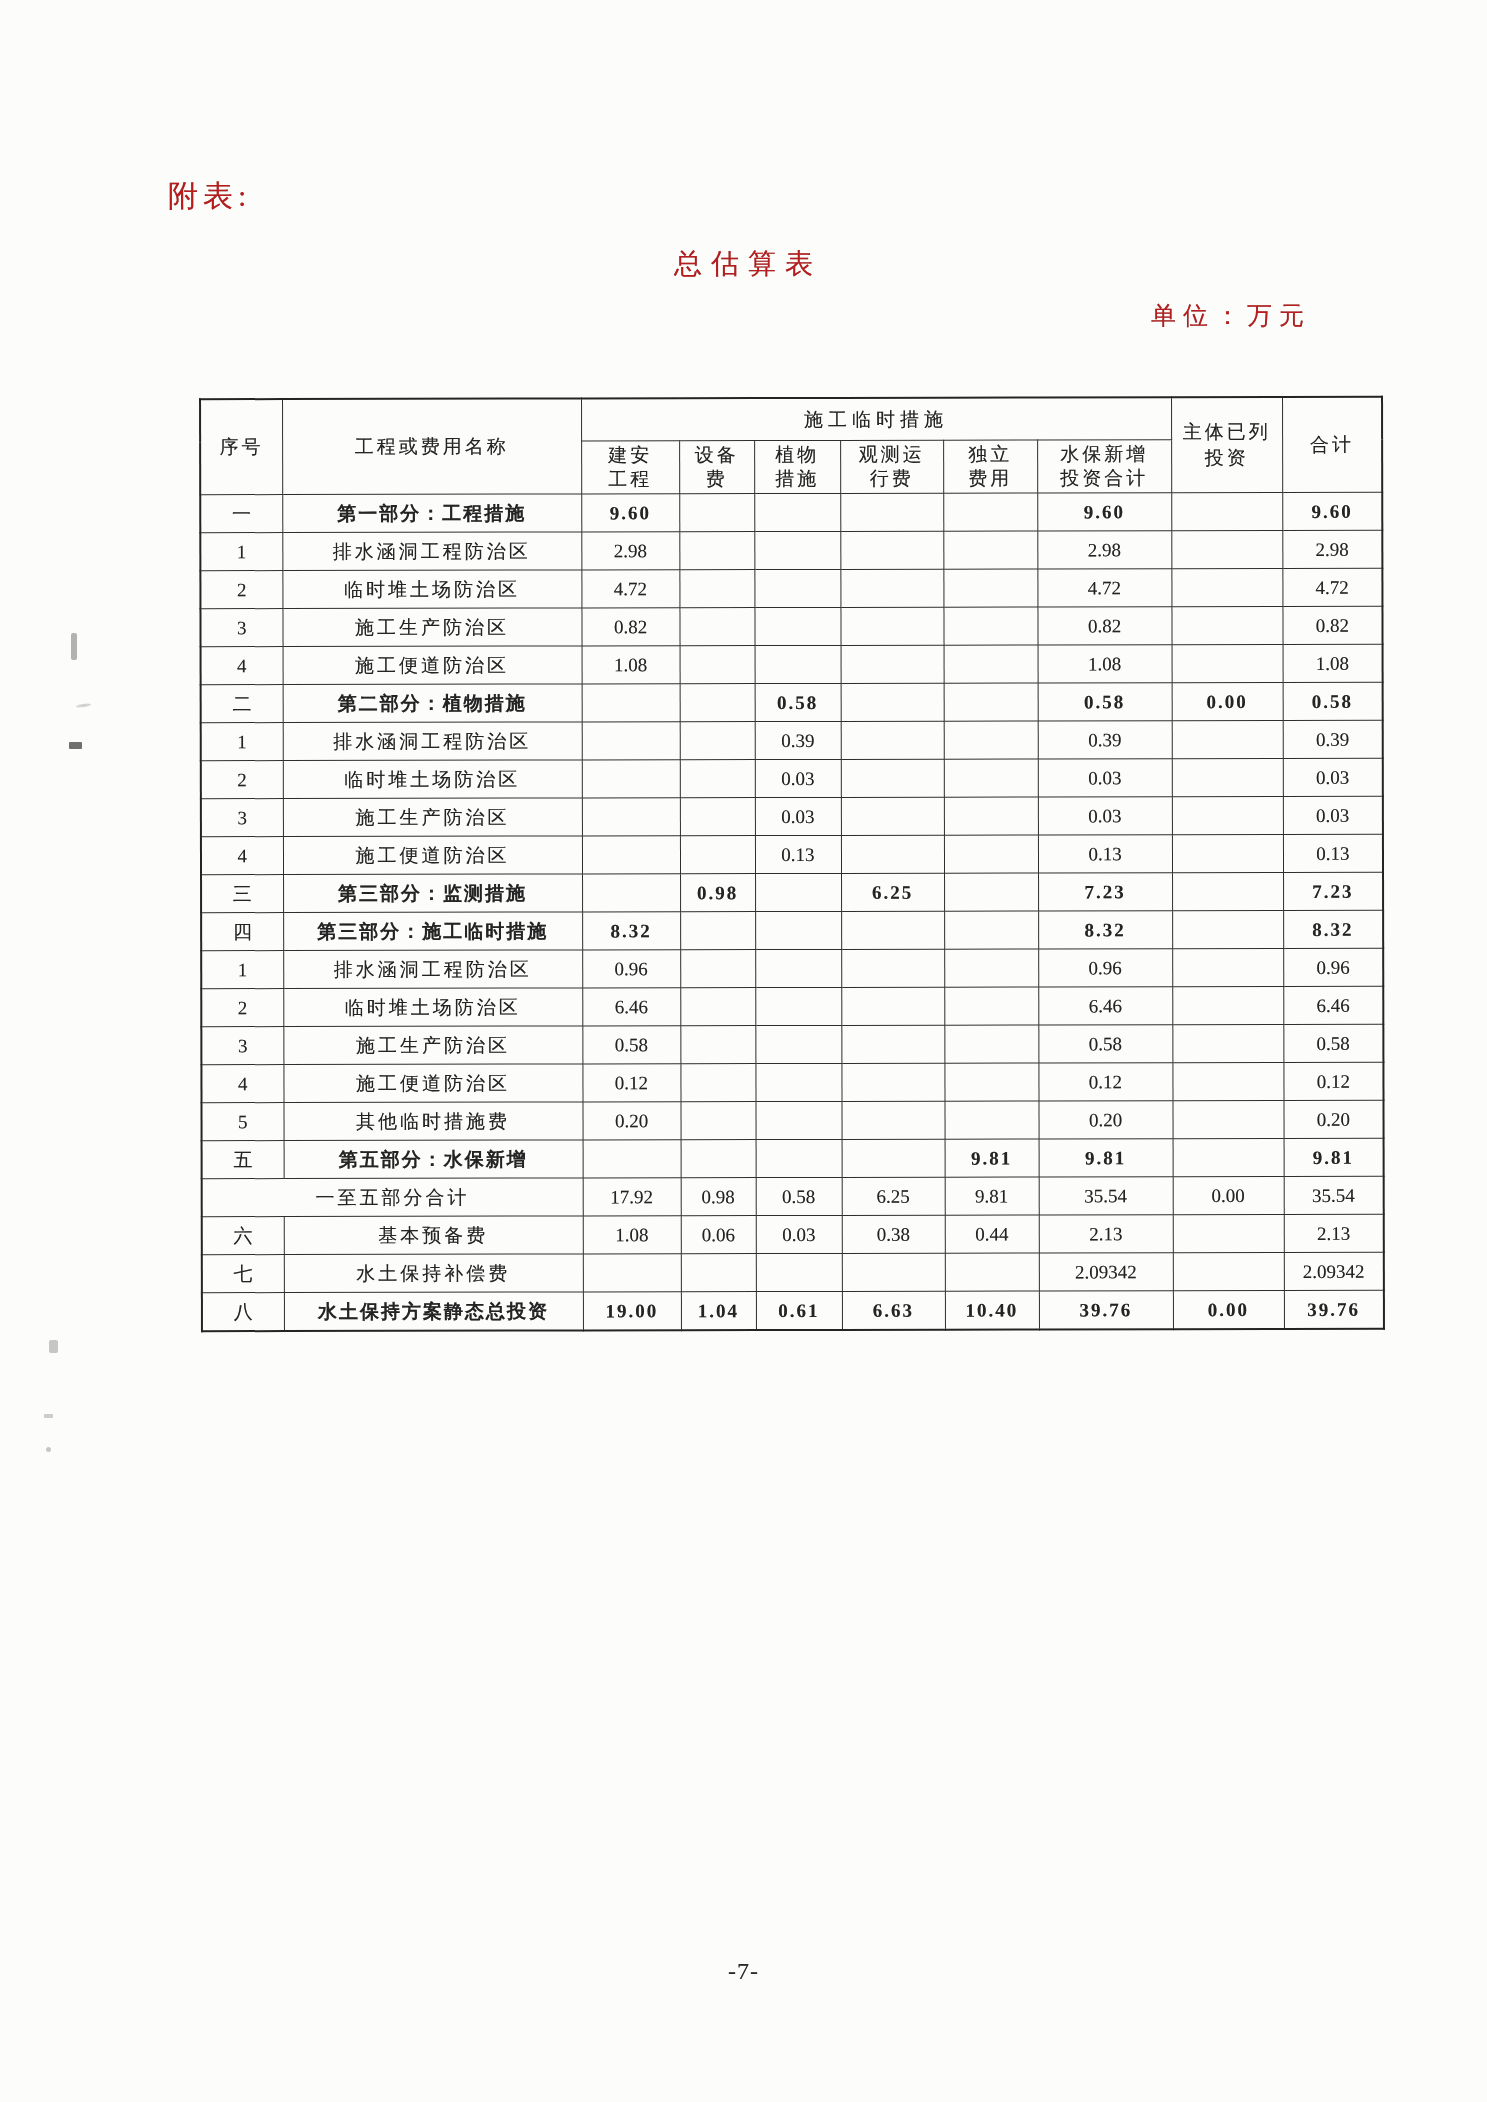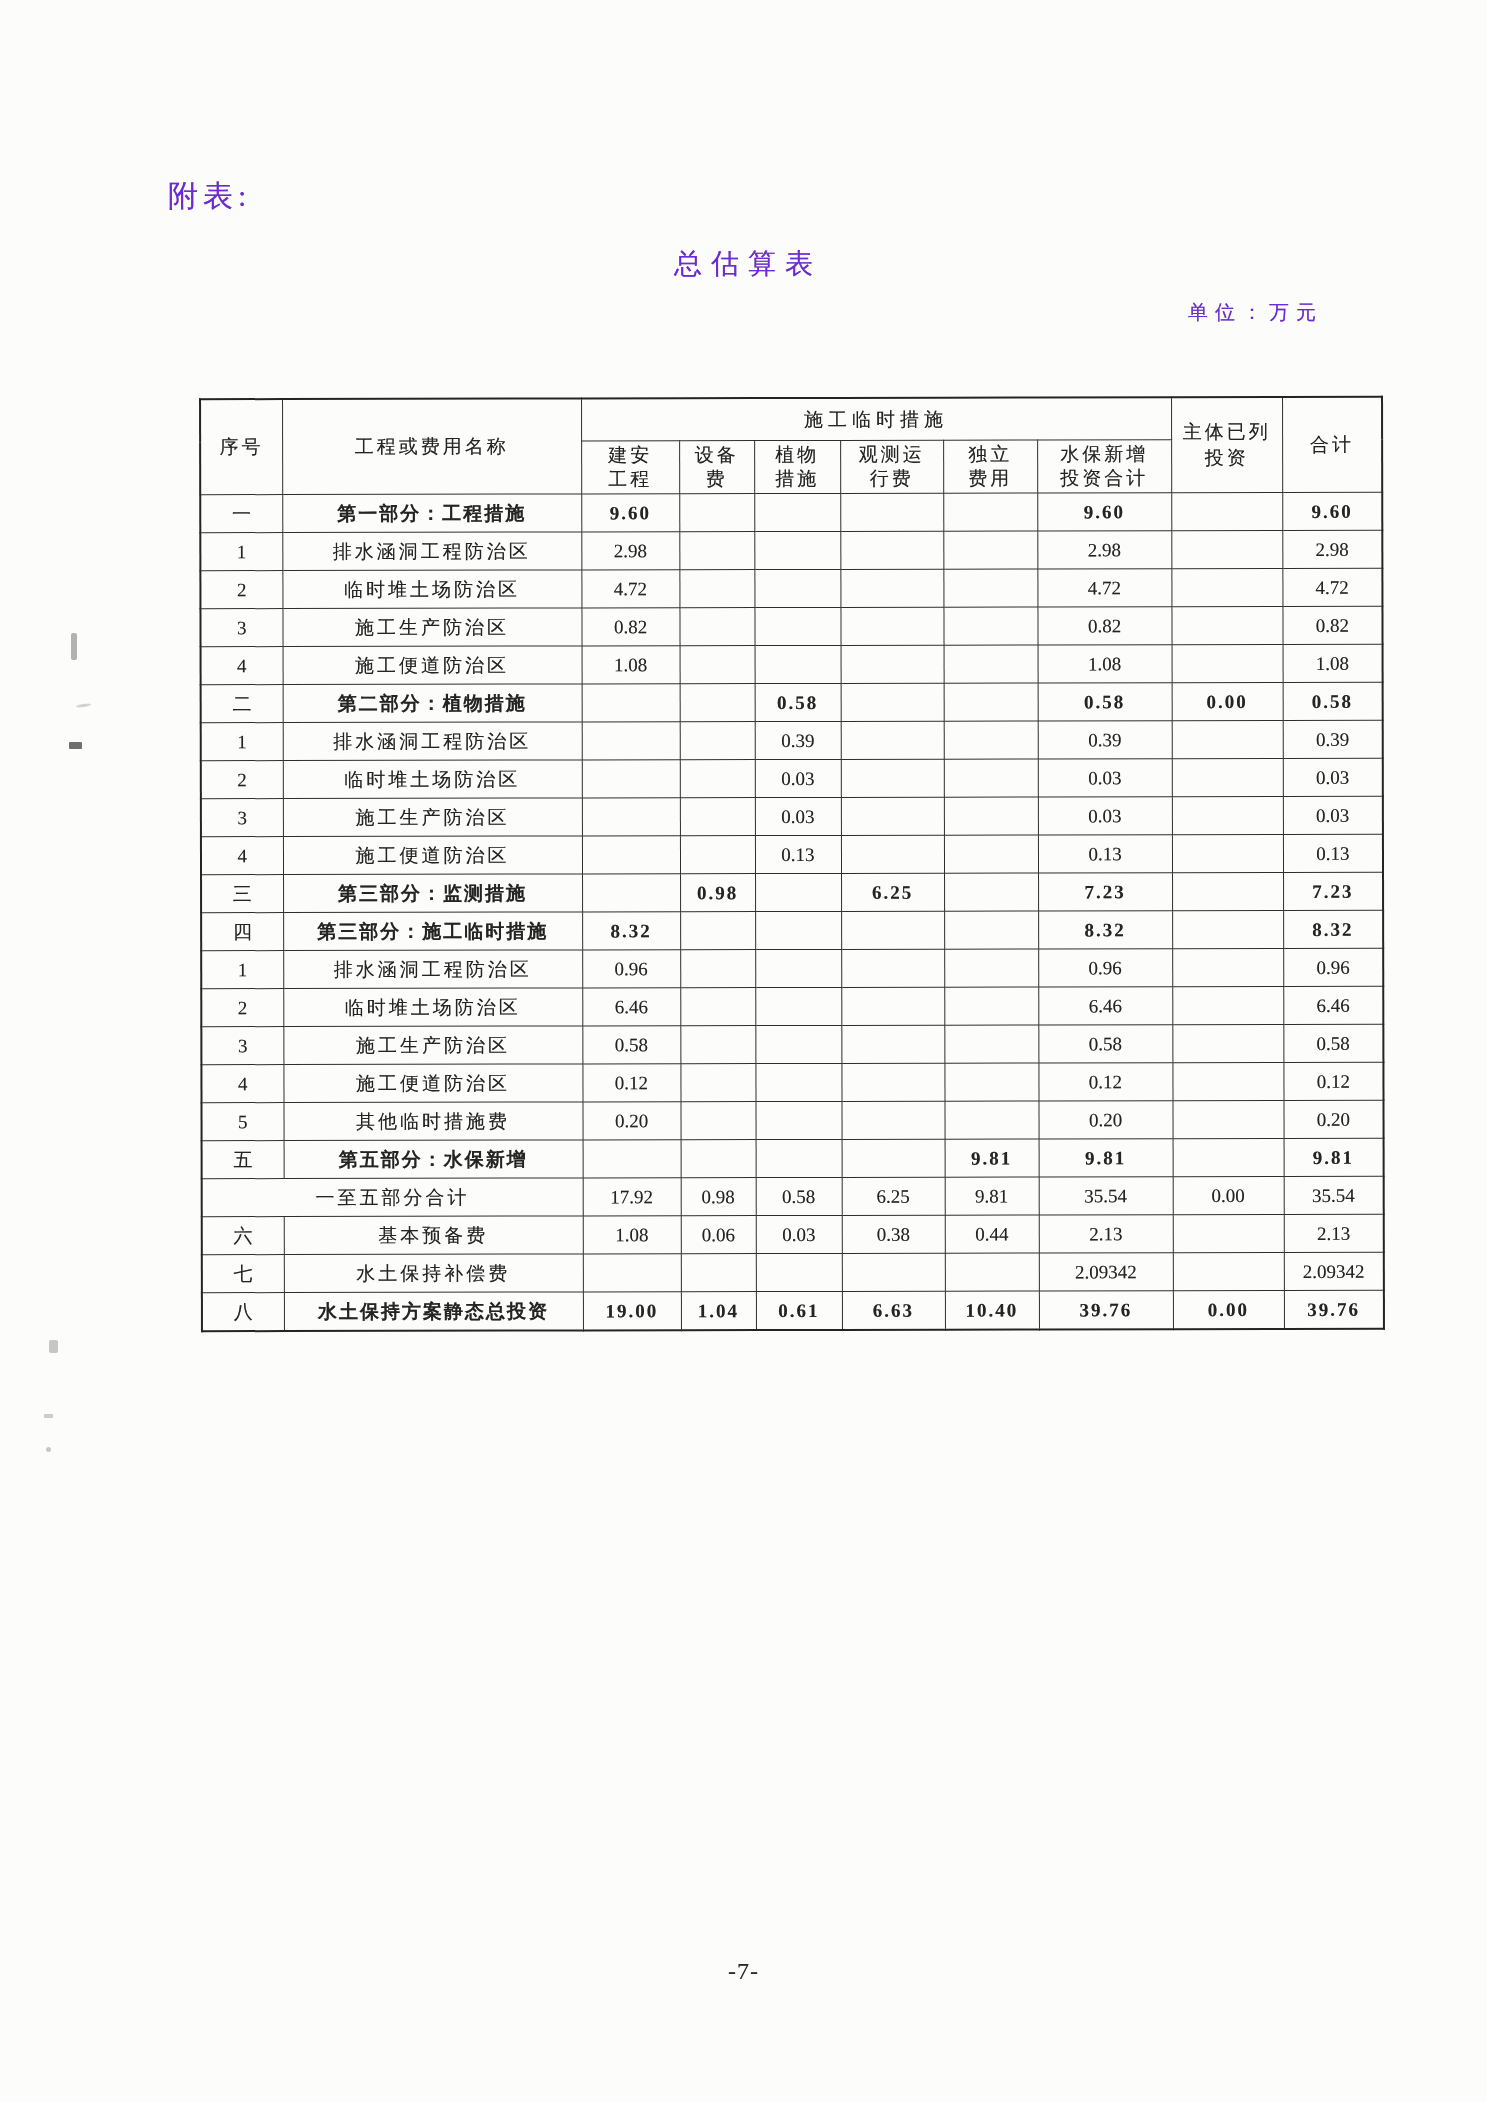--- a/index.html
+++ b/index.html
@@ -4,33 +4,33 @@
 <style>
   html,body{margin:0;padding:0;}
   body{
     width:1487px;height:2102px;
     background:#fcfcfa;
     position:relative;
     font-family:"Liberation Serif","DejaVu Serif",serif;
     color:#222;
     overflow:hidden;
   }
-  .ink{color:#6d28d9;text-shadow:0 0 .4px rgba(30,30,30,.45);}
+  .ink{color:#b91c1c;text-shadow:0 0 .4px rgba(30,30,30,.45);}
   .appendix{
     position:absolute;left:168px;top:176px;
     font-size:30px;letter-spacing:5px;
   }
   .doc-title{
     position:absolute;left:0;top:245px;width:100%;
     text-align:center;
     font-size:28px;letter-spacing:9px;text-indent:9px;font-family:Liberation Mono, monospace;
   }
   .unit{
-    position:absolute;top:299px;right:164px;
-    font-size:20px;letter-spacing:7px;
+    position:absolute;top:299px;right:176px;
+    font-size:25px;letter-spacing:7px;
   }
   .tbl-wrap{
     position:absolute;left:200px;top:397px;
     transform:rotate(-0.12deg);
   }
   table.est{
     border-collapse:collapse;
     table-layout:fixed;
     width:1182px;
     background:transparent;

